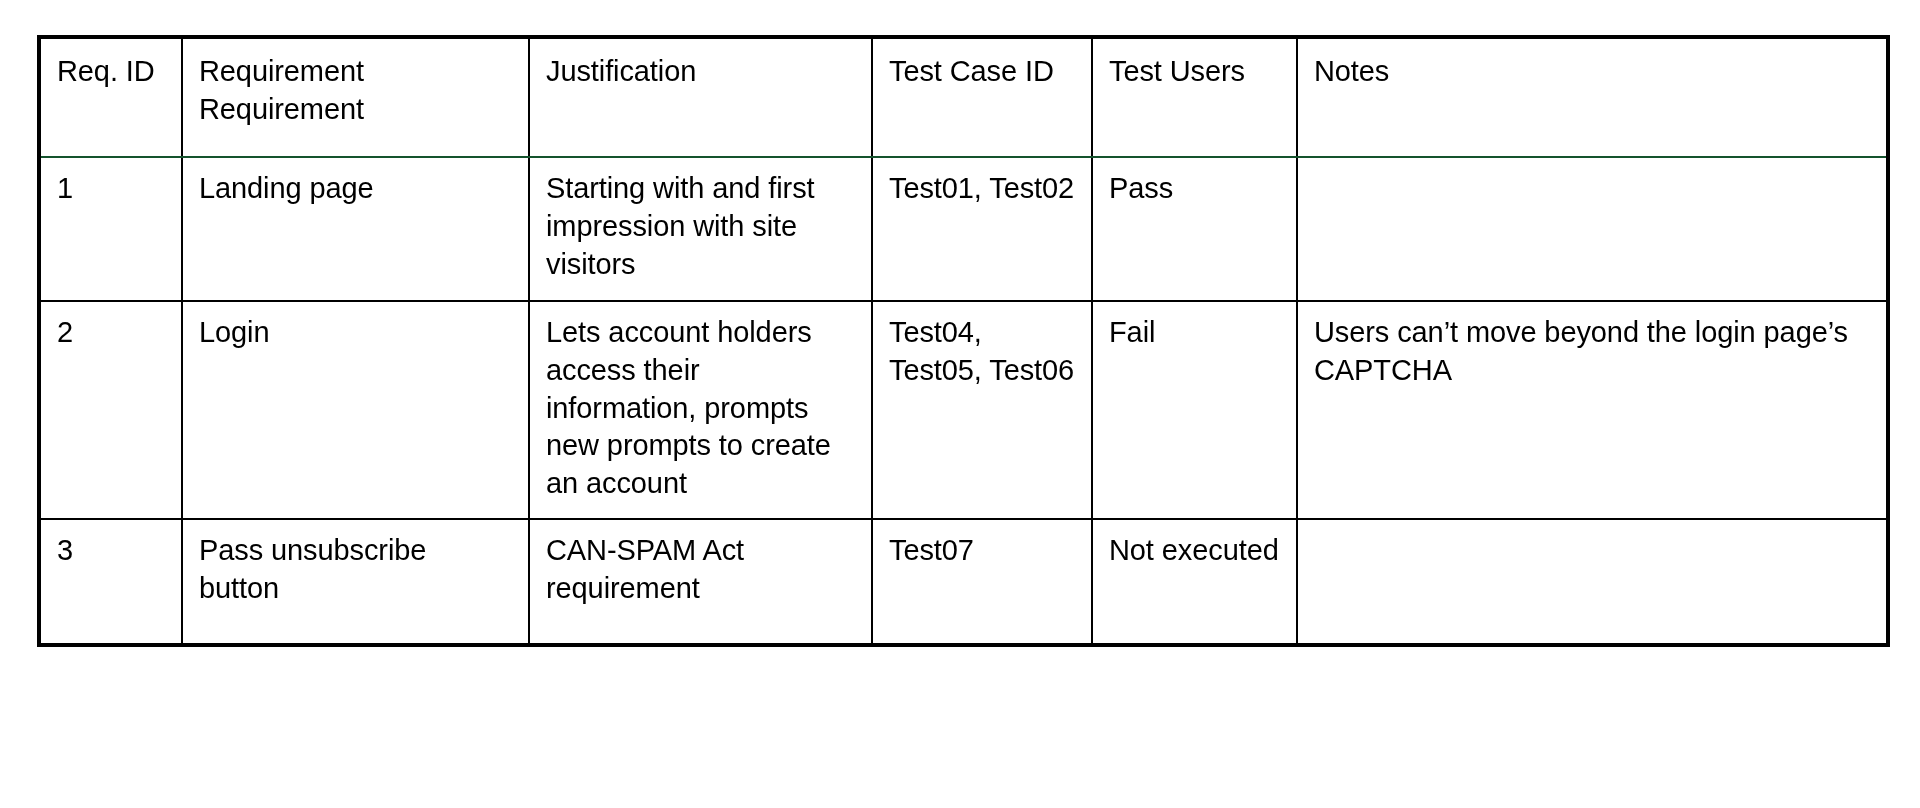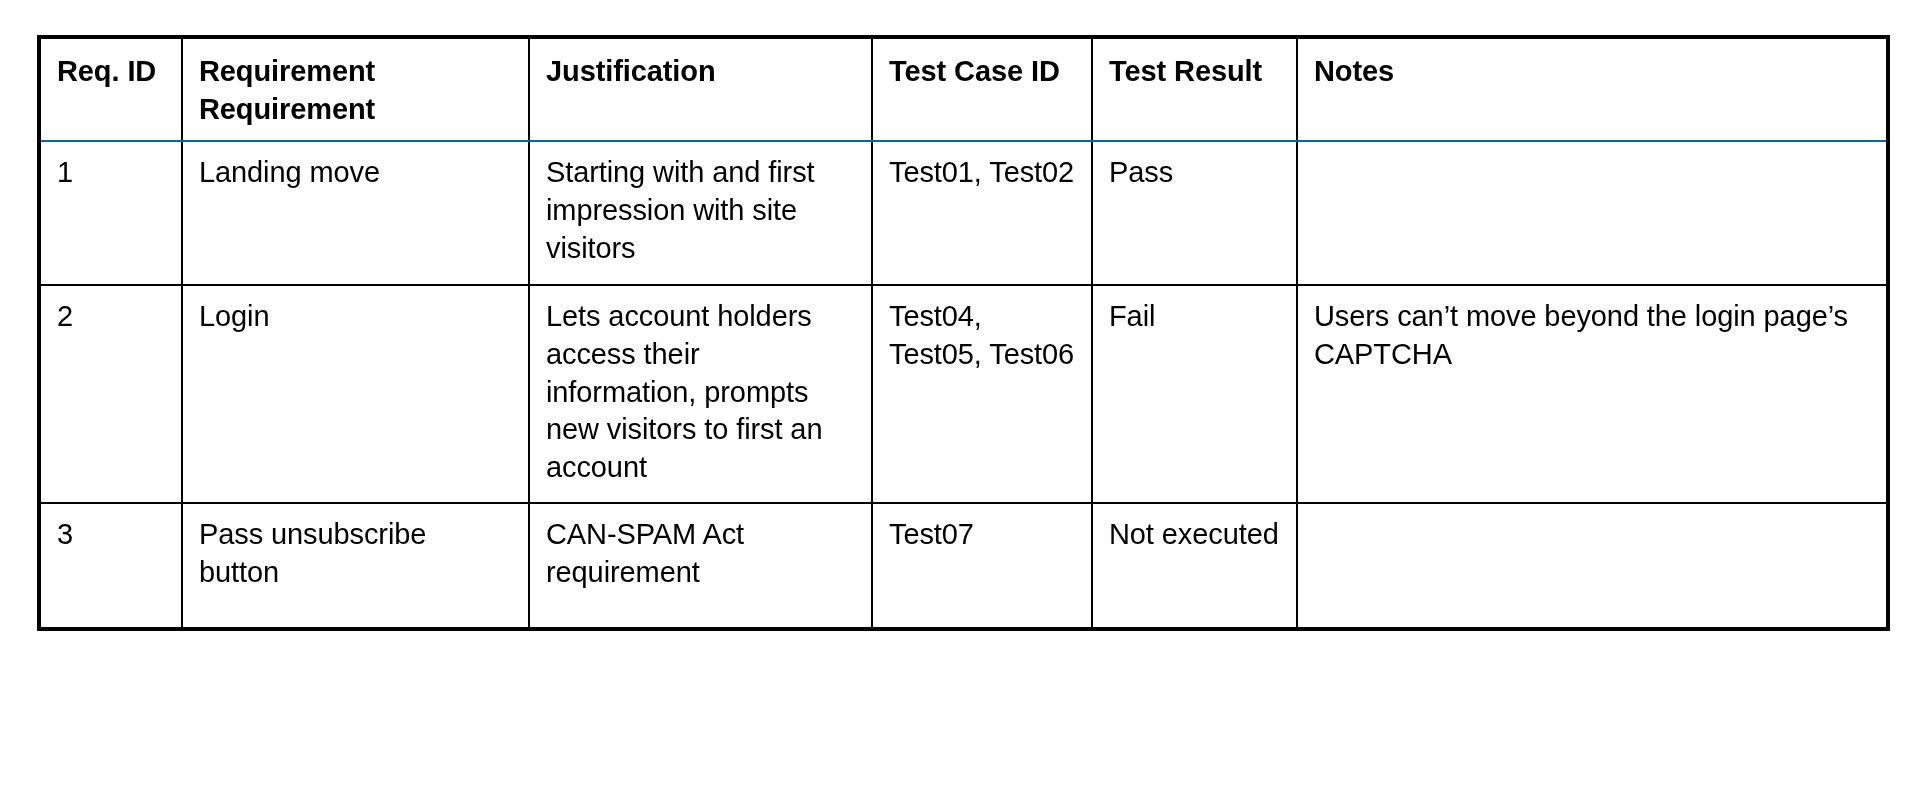--- a/index.html
+++ b/index.html
@@ -37,25 +37,25 @@
     vertical-align: top;
     padding: 12px 16px 14px 16px;
     font-size: 29px;
     line-height: 1.30;
     color: #000000;
     text-align: left;
     font-weight: normal;
     letter-spacing: -0.1px;
   }
   table.req-table thead th {
-    font-weight: bold;
+    font-weight: normal;
     border-top: 4px solid #000000;
-    border-bottom: 2px solid #0369a1;
+    border-bottom: 2px solid #14532d;
     padding-top: 14px;
-    padding-bottom: 12px;
+    padding-bottom: 28px;
   }
   table.req-table thead th:first-child { border-left: 4px solid #000000; }
   table.req-table thead th:last-child  { border-right: 4px solid #000000; }
   table.req-table tbody td:first-child { border-left: 4px solid #000000; }
   table.req-table tbody td:last-child  { border-right: 4px solid #000000; }
   table.req-table tbody tr:last-child td { border-bottom: 4px solid #000000; }
 
   
   col.c-reqid   { width: 143px; }
   col.c-desc    { width: 347px; }
@@ -82,31 +82,31 @@
         <col class="c-tcid">
         <col class="c-result">
         <col class="c-notes">
       </colgroup>
       <thead>
         <tr>
           <th>Req. ID</th>
           <th>Requirement Requirement</th>
           <th>Justification</th>
           <th>Test Case ID</th>
-          <th>Test Result</th>
+          <th>Test Users</th>
           <th>Notes</th>
         </tr>
       </thead>
       <tbody>
         <tr class="row-h1">
           <td>
               <span class="cell-text">1</span>
             </td>
           <td>
-              <span class="cell-text">Landing move</span>
+              <span class="cell-text">Landing page</span>
             </td>
           <td>
               <span class="cell-text">Starting with and first impression with site visitors</span>
             </td>
           <td>
               <span class="cell-text">Test01, Test02</span>
             </td>
           <td>
               <span class="cell-text">Pass</span>
             </td>
@@ -115,21 +115,21 @@
             </td>
         </tr>
         <tr class="row-h2">
           <td>
               <span class="cell-text">2</span>
             </td>
           <td>
               <span class="cell-text">Login</span>
             </td>
           <td>
-              <span class="cell-text">Lets account holders access their information, prompts new visitors to first an account</span>
+              <span class="cell-text">Lets account holders access their information, prompts new prompts to create an account</span>
             </td>
           <td>
               <span class="cell-text">Test04, Test05, Test06</span>
             </td>
           <td>
               <span class="cell-text">Fail</span>
             </td>
           <td>
               <span class="cell-text">Users can’t move beyond the login page’s CAPTCHA</span>
             </td>

